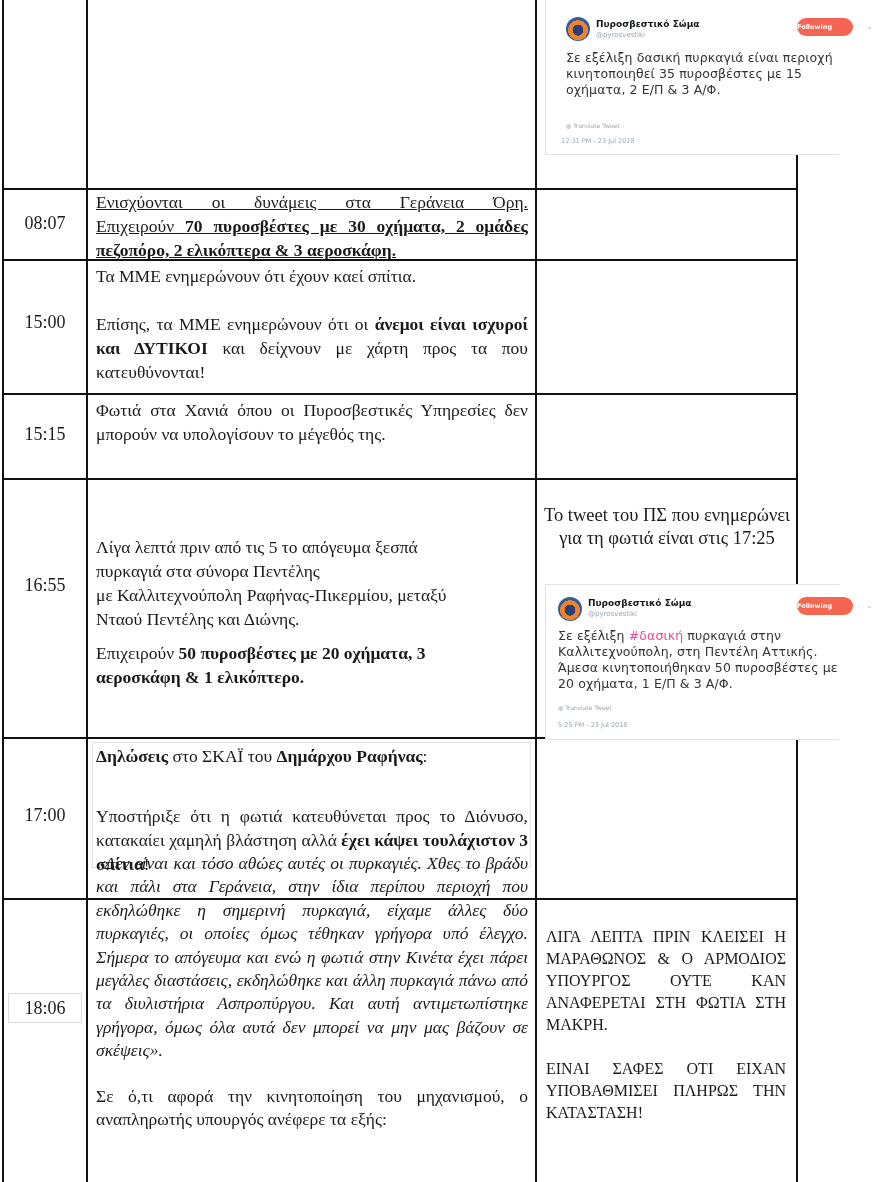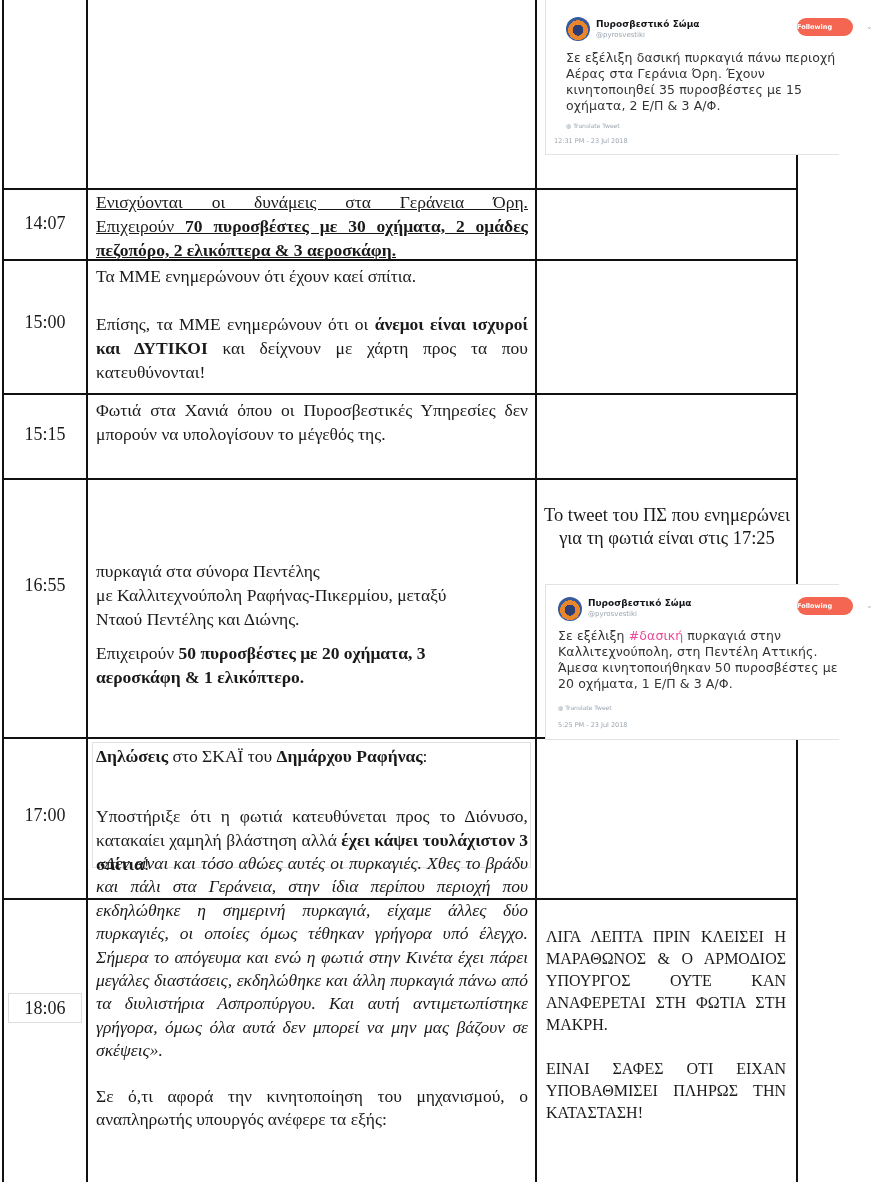--- a/index.html
+++ b/index.html
@@ -18,21 +18,21 @@
            border: 1px solid #e3e3e3; border-right: none; border-top: none;
            font-family: "DejaVu Sans", sans-serif; }
   .tweet-inner { position: relative; }
   .avatar { position: absolute; left: 20px; width: 24px; height: 24px; border-radius: 50%;
             background: radial-gradient(circle at 50% 55%, #2c3e74 0 30%, #e9852a 31% 55%, #365a9c 56%); }
   .tw-name { position: absolute; left: 50px; font-size: 9px; font-weight: bold; color: #14171a; }
   .tw-handle { position: absolute; left: 50px; font-size: 7px; color: #9aa5b0; }
   .tw-text { position: absolute; left: 20px; width: 310px; font-size: 12.5px; line-height: 16px; color: #333; letter-spacing: 0.1px; }
   .hashtag { color: #ec4899; }
   .tw-translate { position: absolute; left: 20px; font-size: 6px; color: #9aa5b0; }
-  .tw-date { position: absolute; left: 8px; font-size: 6.5px; color: #9aa5b0; }
+  .tw-date { position: absolute; left: 15px; font-size: 6.5px; color: #9aa5b0; }
   .follow-btn { position: absolute; width: 56px; height: 18px; border-radius: 9px; background: #f46651;
                 color: #fff; font-family: "DejaVu Sans", sans-serif; font-size: 6.5px; font-weight: bold;
                 line-height: 18px; }
   .chev { position: absolute; font-family: "DejaVu Sans", sans-serif; font-size: 8px; color: #b0b8c0; }
   .note { position: absolute; left: 538px; width: 258px; text-align: center; font-size: 18.5px; line-height: 23px; }
   .caps { position: absolute; left: 546px; width: 240px; font-size: 16px; line-height: 22px; }
   .caps p { margin: 0; }
   .box1806 { position: absolute; left: 8px; top: 993px; width: 72px; height: 28px; border: 1px solid #ddd;
              font-size: 18px; text-align: center; line-height: 28px; }
   .box1700 { position: absolute; left: 92px; top: 742px; width: 437px; height: 124px; border: 1px solid #e2e2e2; }
@@ -51,55 +51,54 @@
 <div class="hline" style="left:2px;width:796px;top:478px;"></div>
 <div class="hline" style="left:2px;width:796px;top:737px;"></div>
 <div class="hline" style="left:2px;width:796px;top:898px;"></div>
 
 <div class="tweet" style="top:0;height:154px;">
   <div class="tweet-inner">
     <div class="avatar" style="top:17px;"></div>
     <div class="tw-name" style="top:19px;">Πυροσβεστικό Σώμα</div>
     <div class="tw-handle" style="top:31px;">@pyrosvestiki</div>
     <div class="tw-text" style="top:50px;">
-      <div>Σε εξέλιξη δασική πυρκαγιά πάνω περιοχή</div>
-      <div>Αέρας στα Γεράνια Όρη. Έχουν</div>
+      <div>Σε εξέλιξη δασική πυρκαγιά είναι περιοχή</div>
       <div>κινητοποιηθεί 35 πυροσβέστες με 15</div>
       <div>οχήματα, 2 Ε/Π &amp; 3 Α/Φ.</div>
     </div>
     <div class="tw-translate" style="top:122px;">
       <span>◍ </span><span>Translate Tweet</span>
     </div>
     <div class="tw-date" style="top:137px;">12:31 PM - 23 Jul 2018</div>
   </div>
 </div>
 <div class="follow-btn" style="left:797px;top:18px;">Following</div>
 <div class="chev" style="left:866px;top:22px;">⌄</div>
 
-<div class="time" style="top:213px;">14:07</div>
+<div class="time" style="top:213px;">08:07</div>
 <div class="cell just" style="top:190px;text-decoration:underline;">
   <p class="just-full"><span>Ενισχύονται οι δυνάμεις στα Γεράνεια Όρη.</span></p>
   <p><span>Επιχειρούν </span><b>70 πυροσβέστες με 30 οχήματα, 2 ομάδες πεζοπόρο, 2 ελικόπτερα &amp; 3 αεροσκάφη.</b></p>
 </div>
 
 <div class="time" style="top:312px;">15:00</div>
 <div class="cell just" style="top:264px;">
   <p>Τα ΜΜΕ ενημερώνουν ότι έχουν καεί σπίτια.</p>
   <p style="margin-top:24px;"><span>Επίσης, τα ΜΜΕ ενημερώνουν ότι οι </span><b>άνεμοι είναι ισχυροί και ΔΥΤΙΚΟΙ</b><span> και δείχνουν με χάρτη προς τα που κατευθύνονται!</span></p>
 </div>
 
 <div class="time" style="top:424px;">15:15</div>
 <div class="cell just" style="top:398px;">
   <p>Φωτιά στα Χανιά όπου οι Πυροσβεστικές Υπηρεσίες δεν μπορούν να υπολογίσουν το μέγεθός της.</p>
 </div>
 
 <div class="time" style="top:575px;">16:55</div>
 <div class="cell" style="top:535px;">
   <p>
-    <br>
+    <span>Λίγα λεπτά πριν από τις 5 το απόγευμα ξεσπά</span><br>
     <span>πυρκαγιά στα σύνορα Πεντέλης</span><br>
     <span>με Καλλιτεχνούπολη Ραφήνας-Πικερμίου, μεταξύ</span><br>
     <span>Νταού Πεντέλης και Διώνης.</span>
   </p>
   <p style="margin-top:10px;width:380px;"><span>Επιχειρούν </span><b>50 πυροσβέστες με 20 οχήματα, 3 αεροσκάφη &amp; 1 ελικόπτερο.</b></p>
 </div>
 <div class="note" style="top:504px;">Το tweet του ΠΣ που ενημερώνει για τη φωτιά είναι στις 17:25</div>
 
 <div class="tweet" style="top:584px;height:154px;border-top:1px solid #e3e3e3;">
   <div class="tweet-inner">

